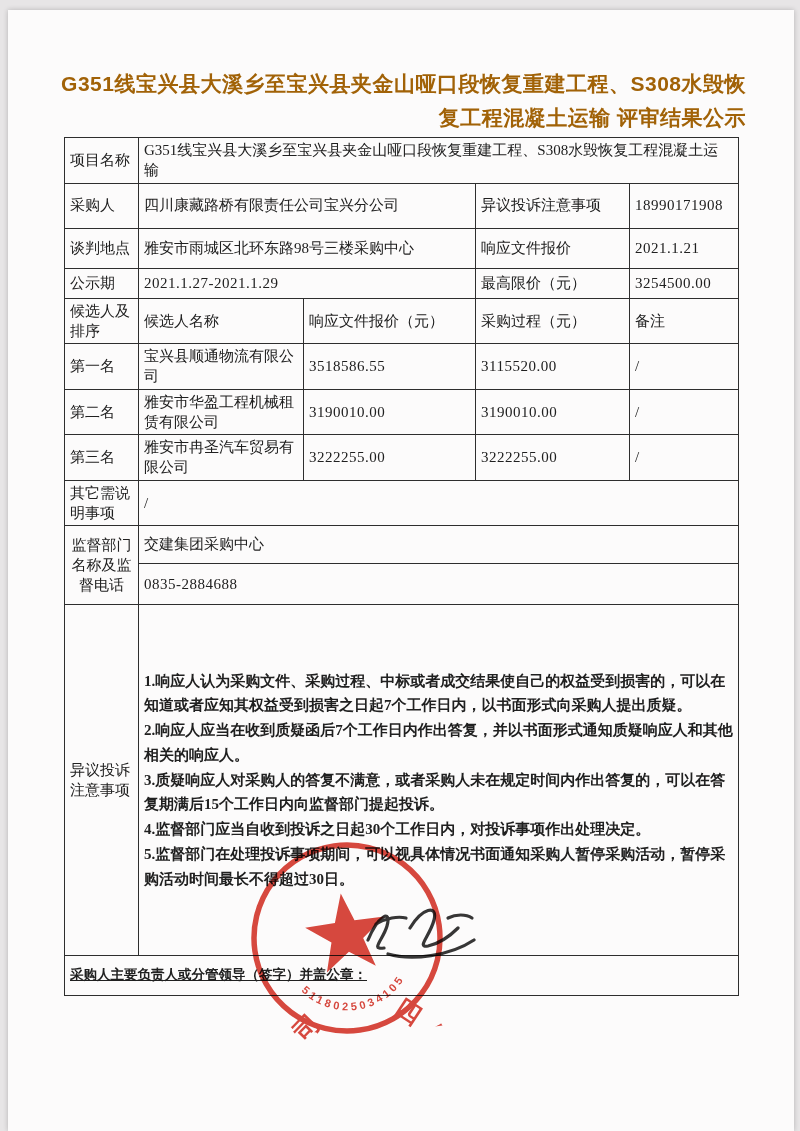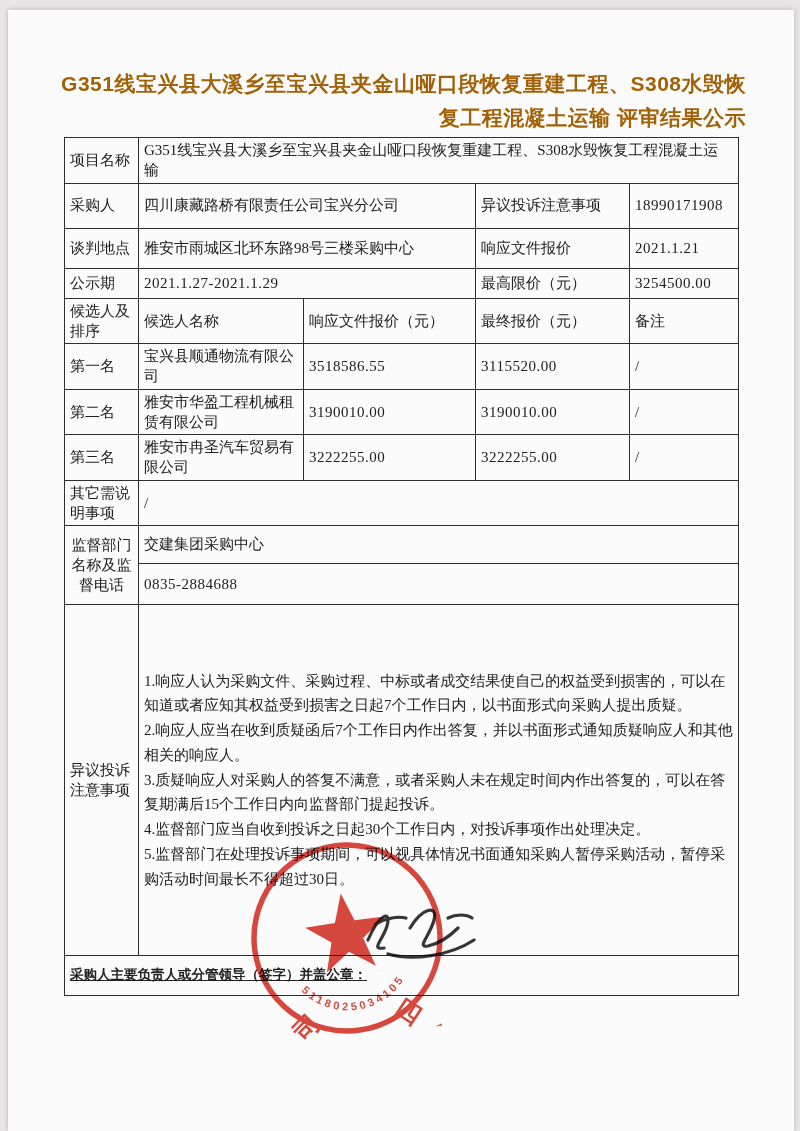--- a/index.html
+++ b/index.html
@@ -43,21 +43,21 @@
   col.c1{width:74px;} col.c2{width:165px;} col.c3{width:172px;} col.c4{width:154px;} col.c5{width:109px;}
   .lab { text-align:left; }
   .ctr { text-align:left; }
   .lft { text-align:left; padding-left:7px; }
   .r1 td{height:33px;} .r2 td{height:45px;} .r3 td{height:40px;margin-left:41px;} .r4 td{height:30px;}
   .r5 td{height:34px;} .r6 td{height:42px;} .r7 td{height:43px;} .r8 td{height:41px;}
   .r9 td{height:38px;} .r10a td{height:38px;} .r10b td{height:41px;}
   .r11 td{height:351px;}
   .r12 td{height:40px;}
   .objection-text { padding:4px 6px; }
-  .objection-text div { line-height:1.65; text-align:left; }
+  .objection-text div { line-height:1.65; text-align:left;font-weight:bold; }
   .sup-label { text-align:center; }
   .sign-cell { font-size:13.5px; font-weight:bold; padding-left:7px;text-decoration:underline; }
   .num { letter-spacing:.5px; }
 
   
   .stamp {
     position:absolute; left:239px; top:828px; width:200px; height:200px;
     transform:rotate(-8deg);
     mix-blend-mode:multiply;
     opacity:.92;
@@ -110,21 +110,21 @@
       <td class="lab">公示期</td>
       <td class="lft num" colspan="2">2021.1.27-2021.1.29</td>
       <td class="ctr">最高限价（元）</td>
       <td class="ctr num">3254500.00</td>
     </tr>
 
     <tr class="r5">
       <td class="lab">候选人及排序</td>
       <td class="ctr">候选人名称</td>
       <td class="ctr">响应文件报价（元）</td>
-      <td class="ctr">最终报价（元）</td>
+      <td class="ctr">采购过程（元）</td>
       <td class="ctr">备注</td>
     </tr>
 
     <tr class="r6">
       <td class="lab">第一名</td>
       <td class="lft">宝兴县顺通物流有限公司</td>
       <td class="ctr num">3518586.55</td>
       <td class="ctr num">3115520.00</td>
       <td class="ctr">/</td>
     </tr>

